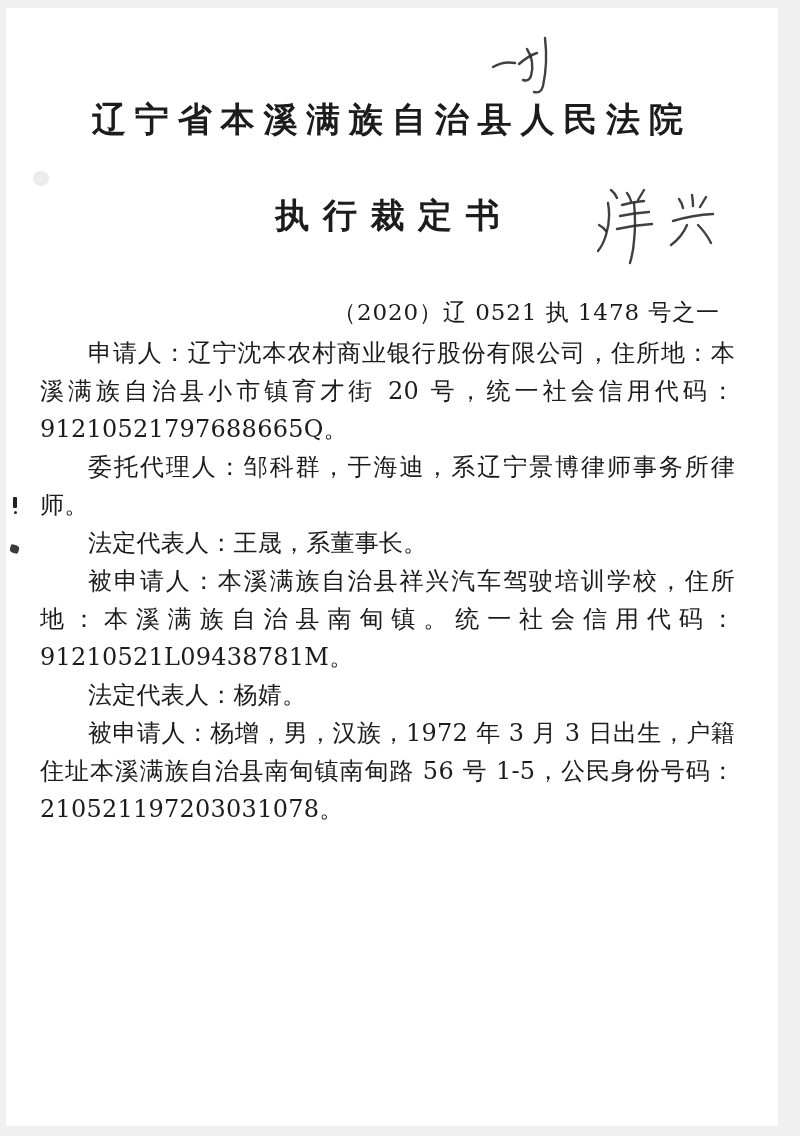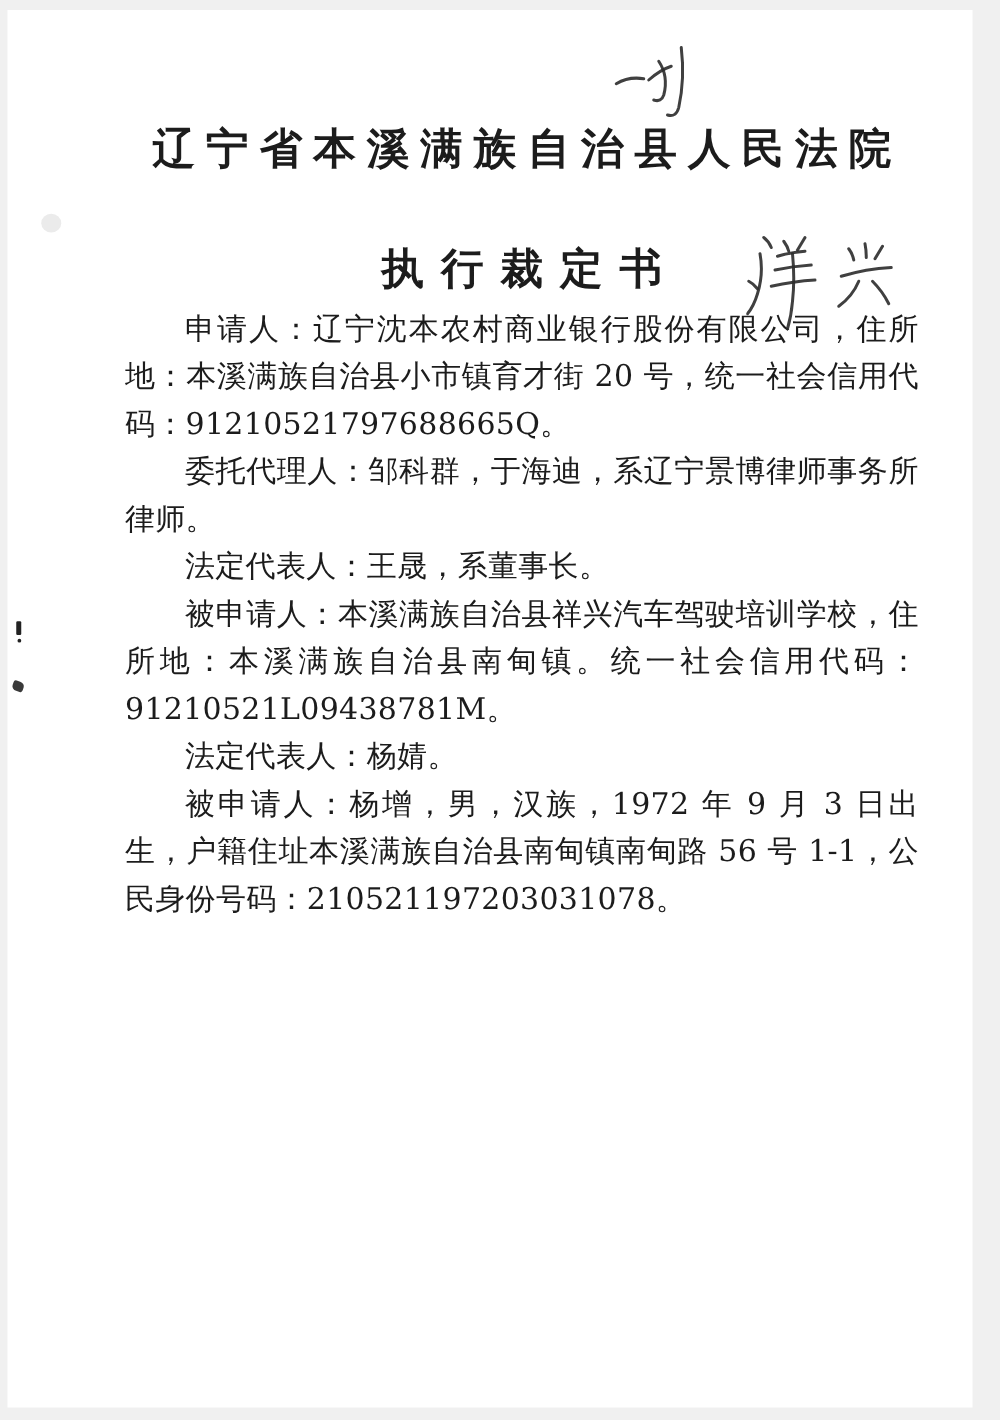--- a/index.html
+++ b/index.html
@@ -21,21 +21,21 @@
     background: #f0f0f0;
   }
   .page {
     position: absolute;
     left: 6px;
     top: 8px;
     width: 772px;
     height: 1118px;
     background: #ffffff;
     box-sizing: border-box;
-    padding: 90px 43px 0 94px;
+    padding: 90px 43px 0 34px;
   }
   .court-name {
     font-size: 34px;
     line-height: 42px;
     font-weight: bold;
     letter-spacing: 0.26em;
     text-indent: 0.26em;
     text-align: center;
     white-space: nowrap;
   }
@@ -97,28 +97,29 @@
 <body>
 
 <div class="screen">
 
   <div class="page">
 
     <div class="court-name">辽宁省本溪满族自治县人民法院</div>
 
     <div class="doc-title">执行裁定书</div>
 
+    <div class="case-number">（2020）辽 0521 执 1478 号之一</div>
 
     <div class="body-text">
       <p>申请人：辽宁沈本农村商业银行股份有限公司，住所地：本溪满族自治县小市镇育才街 20 号，统一社会信用代码：91210521797688665Q。</p>
       <p>委托代理人：邹科群，于海迪，系辽宁景博律师事务所律师。</p>
       <p>法定代表人：王晟，系董事长。</p>
       <p>被申请人：本溪满族自治县祥兴汽车驾驶培训学校，住所地：本溪满族自治县南甸镇。统一社会信用代码：91210521L09438781M。</p>
       <p>法定代表人：杨婧。</p>
-      <p>被申请人：杨增，男，汉族，1972 年 9 月 3 日出生，户籍住址本溪满族自治县南甸镇南甸路 56 号 1-1，公民身份号码：210521197203031078。</p>
+      <p>被申请人：杨增，男，汉族，1972 年 3 月 3 日出生，户籍住址本溪满族自治县南甸镇南甸路 56 号 1-5，公民身份号码：210521197203031078。</p>
     </div>
 
   </div>
 
   <svg class="handwriting hw-top" viewBox="0 0 78 62" aria-label="手写批注">
     <path d="M3,31 Q13,25 25,27"></path>
     <path d="M29,28 Q38,20 47,17"></path>
     <path d="M37,13 Q45,25 41,40 Q39,46 33,44"></path>
     <path d="M55,2 Q58,27 53,50 Q51,58 44,56"></path>
   </svg>

